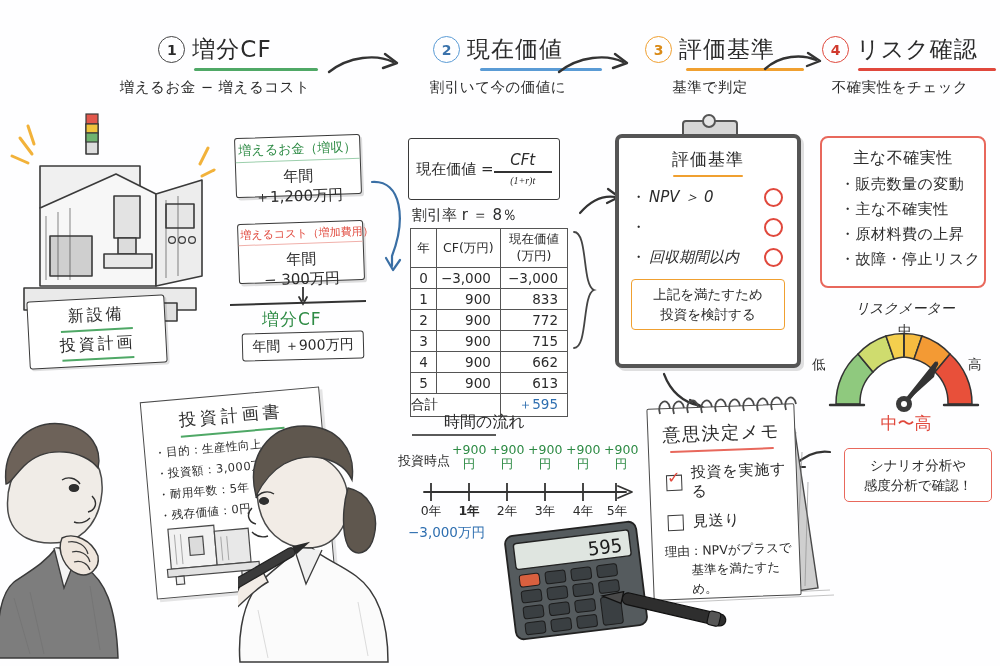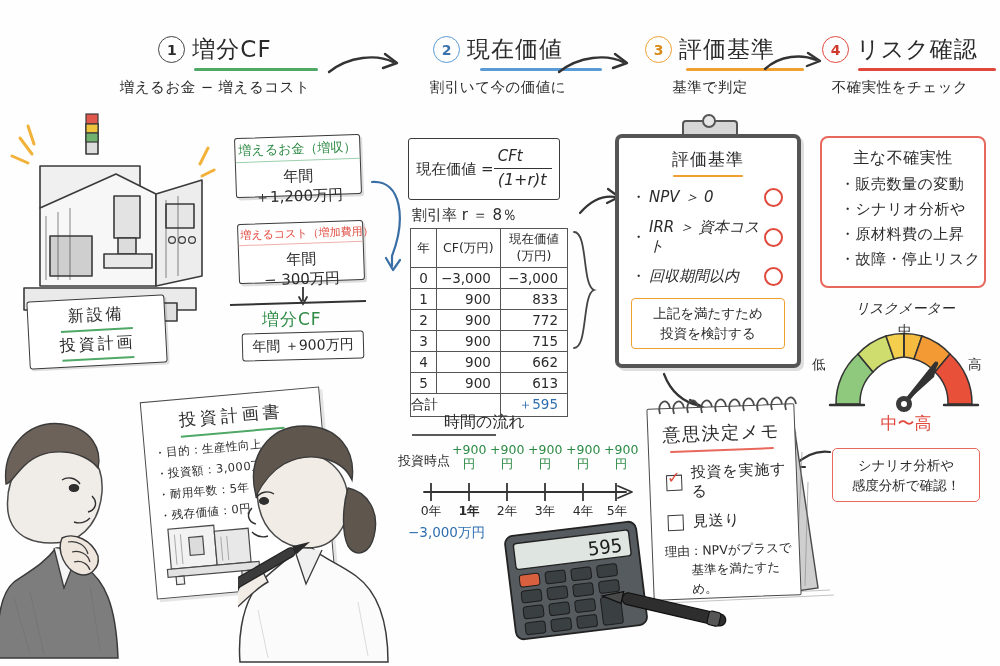--- a/index.html
+++ b/index.html
@@ -45,24 +45,24 @@
   }
   .boxhead.green{color:#2e8b45;border-bottom-color:#9ccfac;}
   .boxhead.red{color:#e0483c;border-bottom-color:#f0b0aa;}
   .boxbody{text-align:center;font-size:15px;line-height:1.35;padding:5px 2px;}
 
   
   .formula{
     display:flex;align-items:center;justify-content:center;
     font-size:15px;height:100%;
   }
-  .frac{display:inline-flex;flex-direction:column;line-height:1.15;}
+  .frac{display:inline-flex;flex-direction:column;align-items:center;line-height:1.15;}
   .frac .num{font-size:15px;font-style:italic;padding:0 4px;}
   .frac .bar{height:1.6px;background:#333;width:100%;min-width:58px;margin:2px 0;}
-  .frac .den{font-size:16px;font-style:italic;padding:0 4px;}
+  .frac .den{font-size:10px;font-style:italic;padding:0 4px;font-family:Liberation Serif, serif;}
 
   
   .cftable{position:absolute;border-collapse:collapse;background:#fff;}
   .cftable td,.cftable th{
     border:1.2px solid #555;
     font-size:13.5px;font-weight:400;
     padding:2px 4px;text-align:center;
     height:19px;box-sizing:border-box;
   }
   .cftable th{font-size:12.5px;}
@@ -112,21 +112,21 @@
   
   .gauge-title{position:absolute;font-size:14px;text-align:center;font-style:italic;}
   .gauge-v{position:absolute;font-size:13.5px;}
   .gauge-res{position:absolute;color:#e0483c;font-size:17px;text-align:center;width:100%;}
 
   
   .scenbox{
     position:absolute;background:#fff;
     border:1.8px solid #e8685c;border-radius:5px;
     font-size:13.5px;line-height:1.5;text-align:center;
-    padding:6px 4px;box-sizing:border-box;
+    padding:6px 4px;box-sizing:border-box;margin-left:12px;
   }
 
   
   .memo{position:absolute;}
   .memo-page{
     position:absolute;background:#fff;border:1.6px solid #4a4a4a;
     border-radius:2px;box-sizing:border-box;
     transform:rotate(-2.2deg);
   }
   .memo-title{text-align:center;font-size:18px;padding-top:14px;letter-spacing:1.5px;}
@@ -417,21 +417,20 @@
     <div class="clip-title">評価基準</div>
     <div class="clip-title-ul"></div>
 
     <div class="crit">
       <span class="bullet">・</span>
       <span>NPV ＞ 0</span>
       <span class="ok"></span>
     </div>
     <div class="crit">
       <span class="bullet">・</span>
-      <span>IRR ＞ 資本コスト</span>
       <span class="ok"></span>
     </div>
     <div class="crit">
       <span class="bullet">・</span>
       <span>回収期間以内</span>
       <span class="ok"></span>
     </div>
 
     <div class="clip-note">
       <div>上記を満たすため</div>
@@ -440,21 +439,21 @@
   </div>
 
   <svg class="arrow-svg" style="left:660px;top:370px;" width="60" height="44">
     <path d="M4,4 C10,20 22,32 40,36" stroke="#333" stroke-width="2.2" fill="none" stroke-linecap="round"></path>
     <path d="M30,30 L44,38 L32,42" stroke="#333" stroke-width="2.2" fill="none" stroke-linecap="round" stroke-linejoin="round"></path>
   </svg>
 
   <div class="riskbox" style="left:820px;top:136px;width:166px;height:152px;">
     <div class="rtitle">主な不確実性</div>
     <div class="ritem">・販売数量の変動</div>
-    <div class="ritem">・シナリオ分析や</div>
+    <div class="ritem">・主な不確実性</div>
     <div class="ritem">・原材料費の上昇</div>
     <div class="ritem">・故障・停止リスク</div>
   </div>
 
   <div class="gauge-title" style="left:845px;top:300px;width:120px;">リスクメーター</div>
   <div class="gauge-v" style="left:898px;top:322px;">中</div>
   <div class="gauge-v" style="left:812px;top:356px;">低</div>
   <div class="gauge-v" style="left:968px;top:356px;">高</div>
 
   <svg class="sketch" style="left:826px;top:330px;" width="156" height="82">

